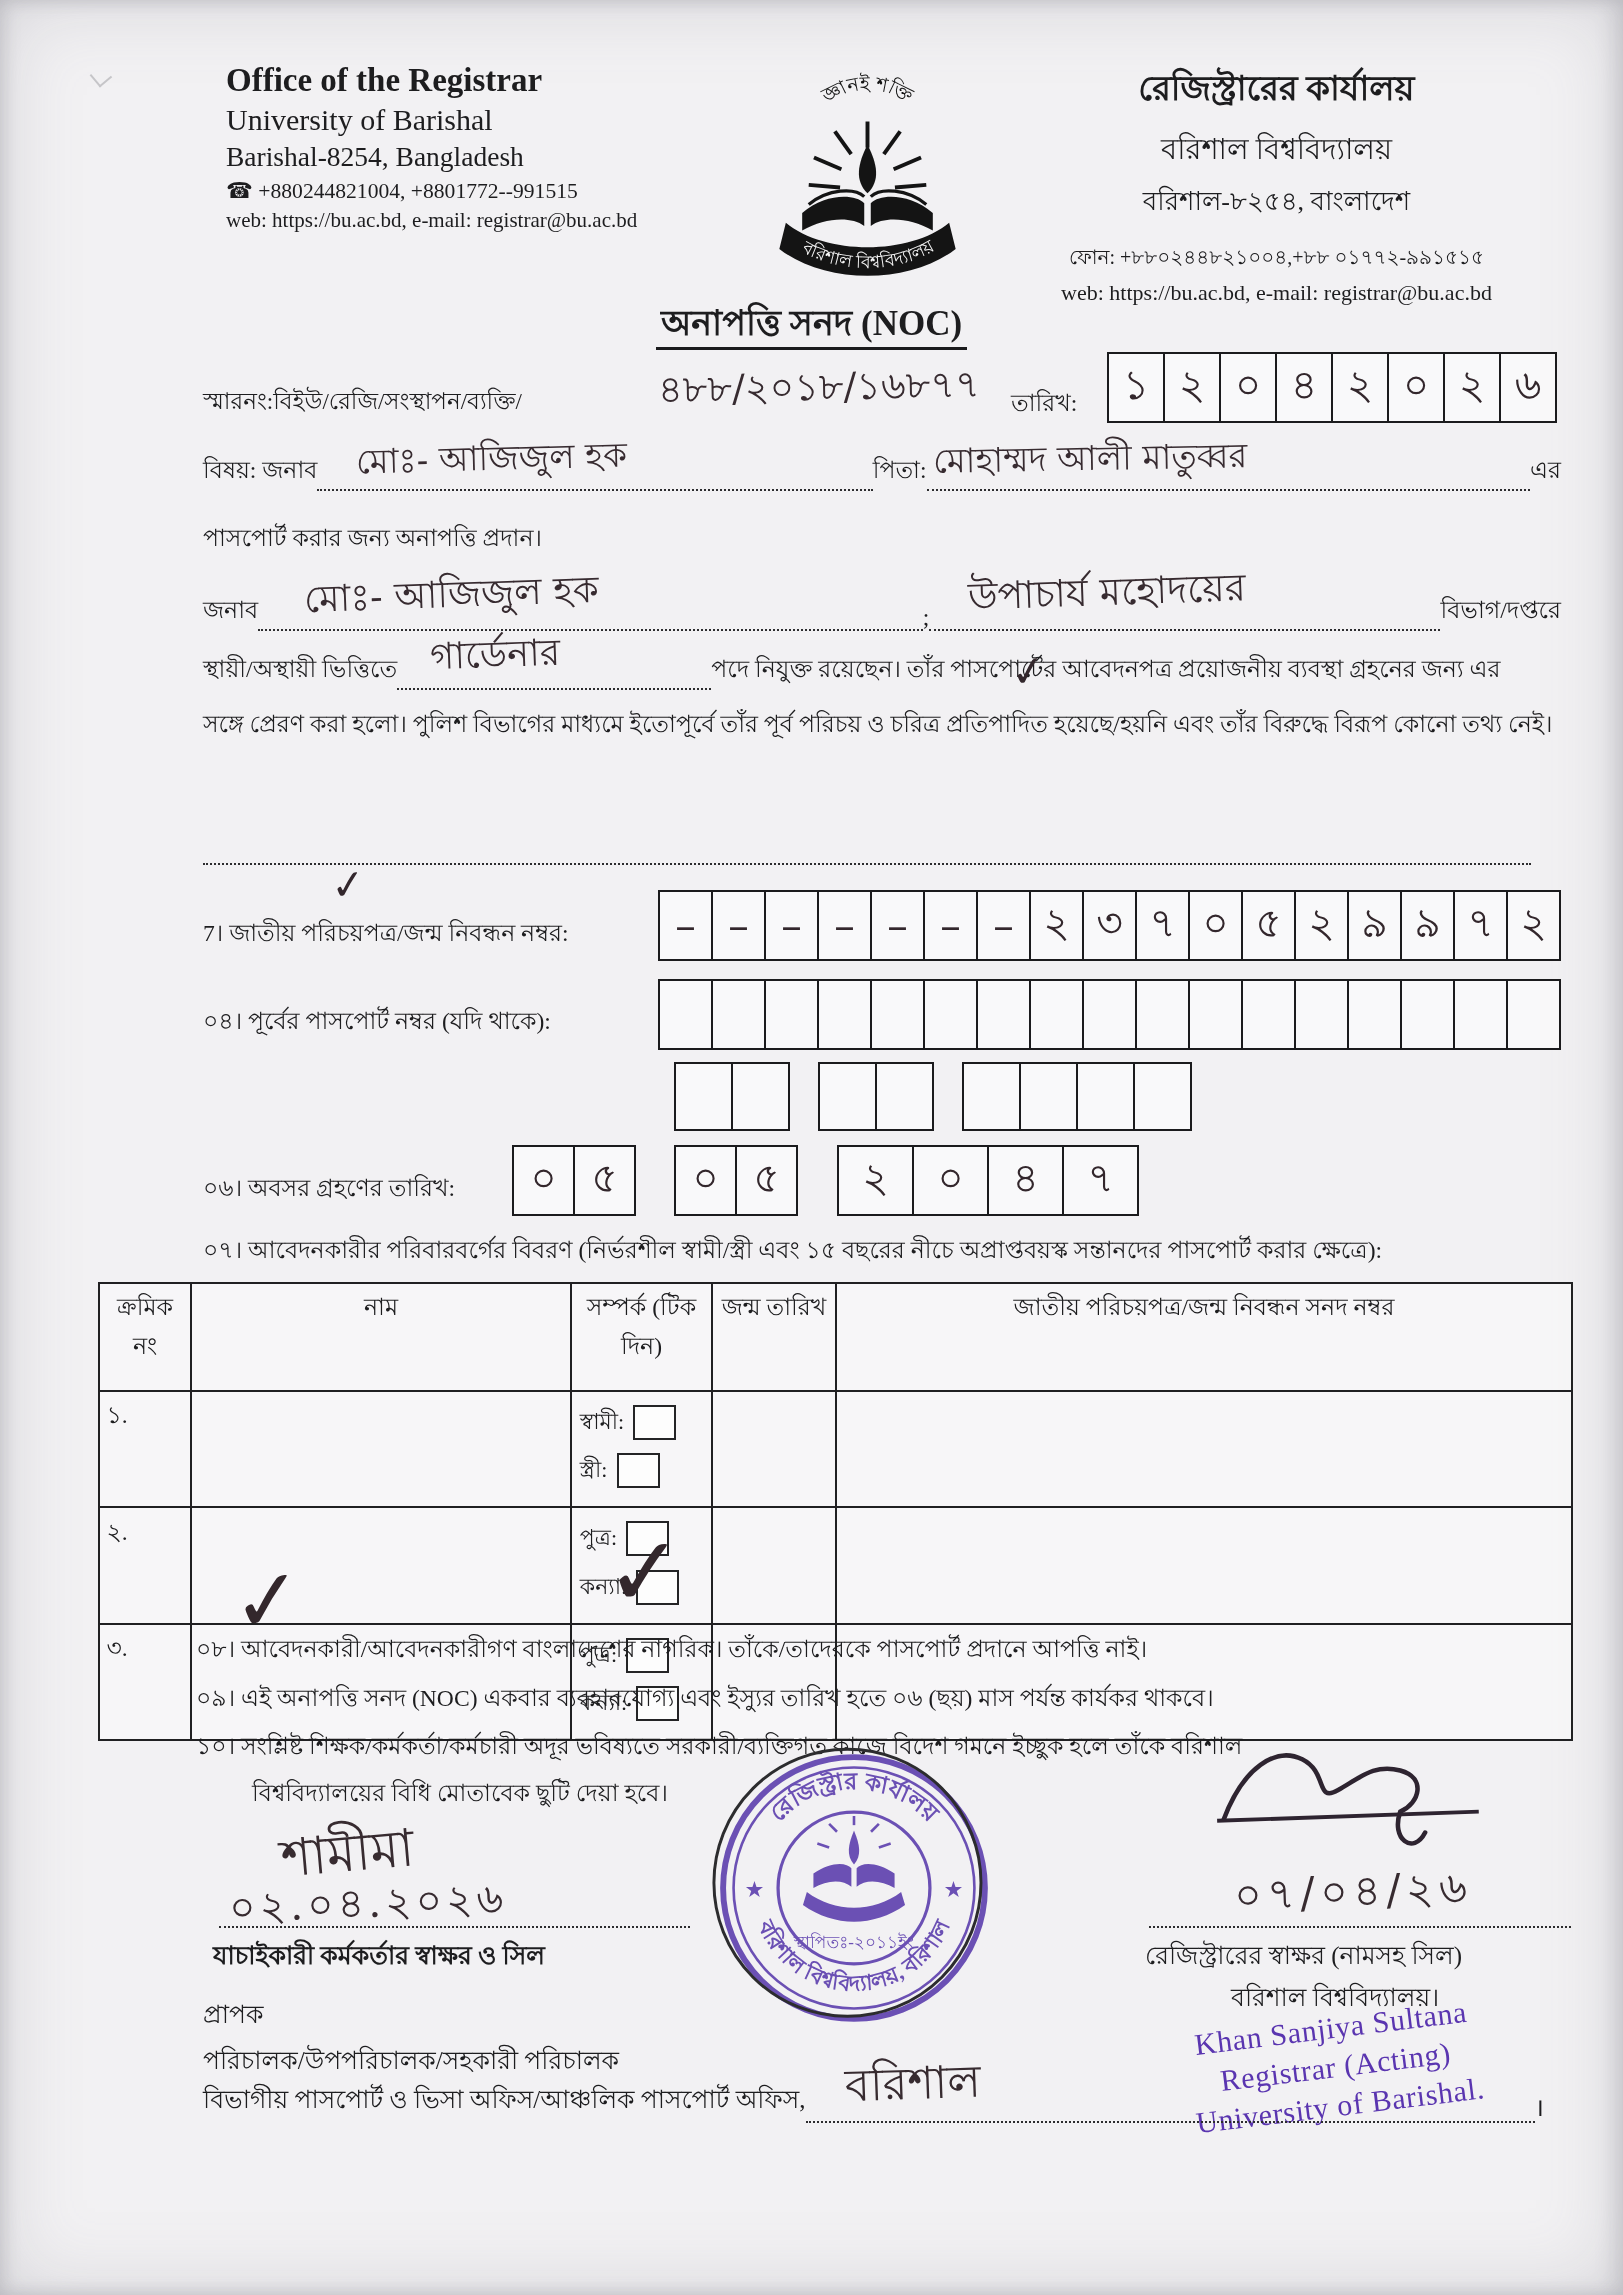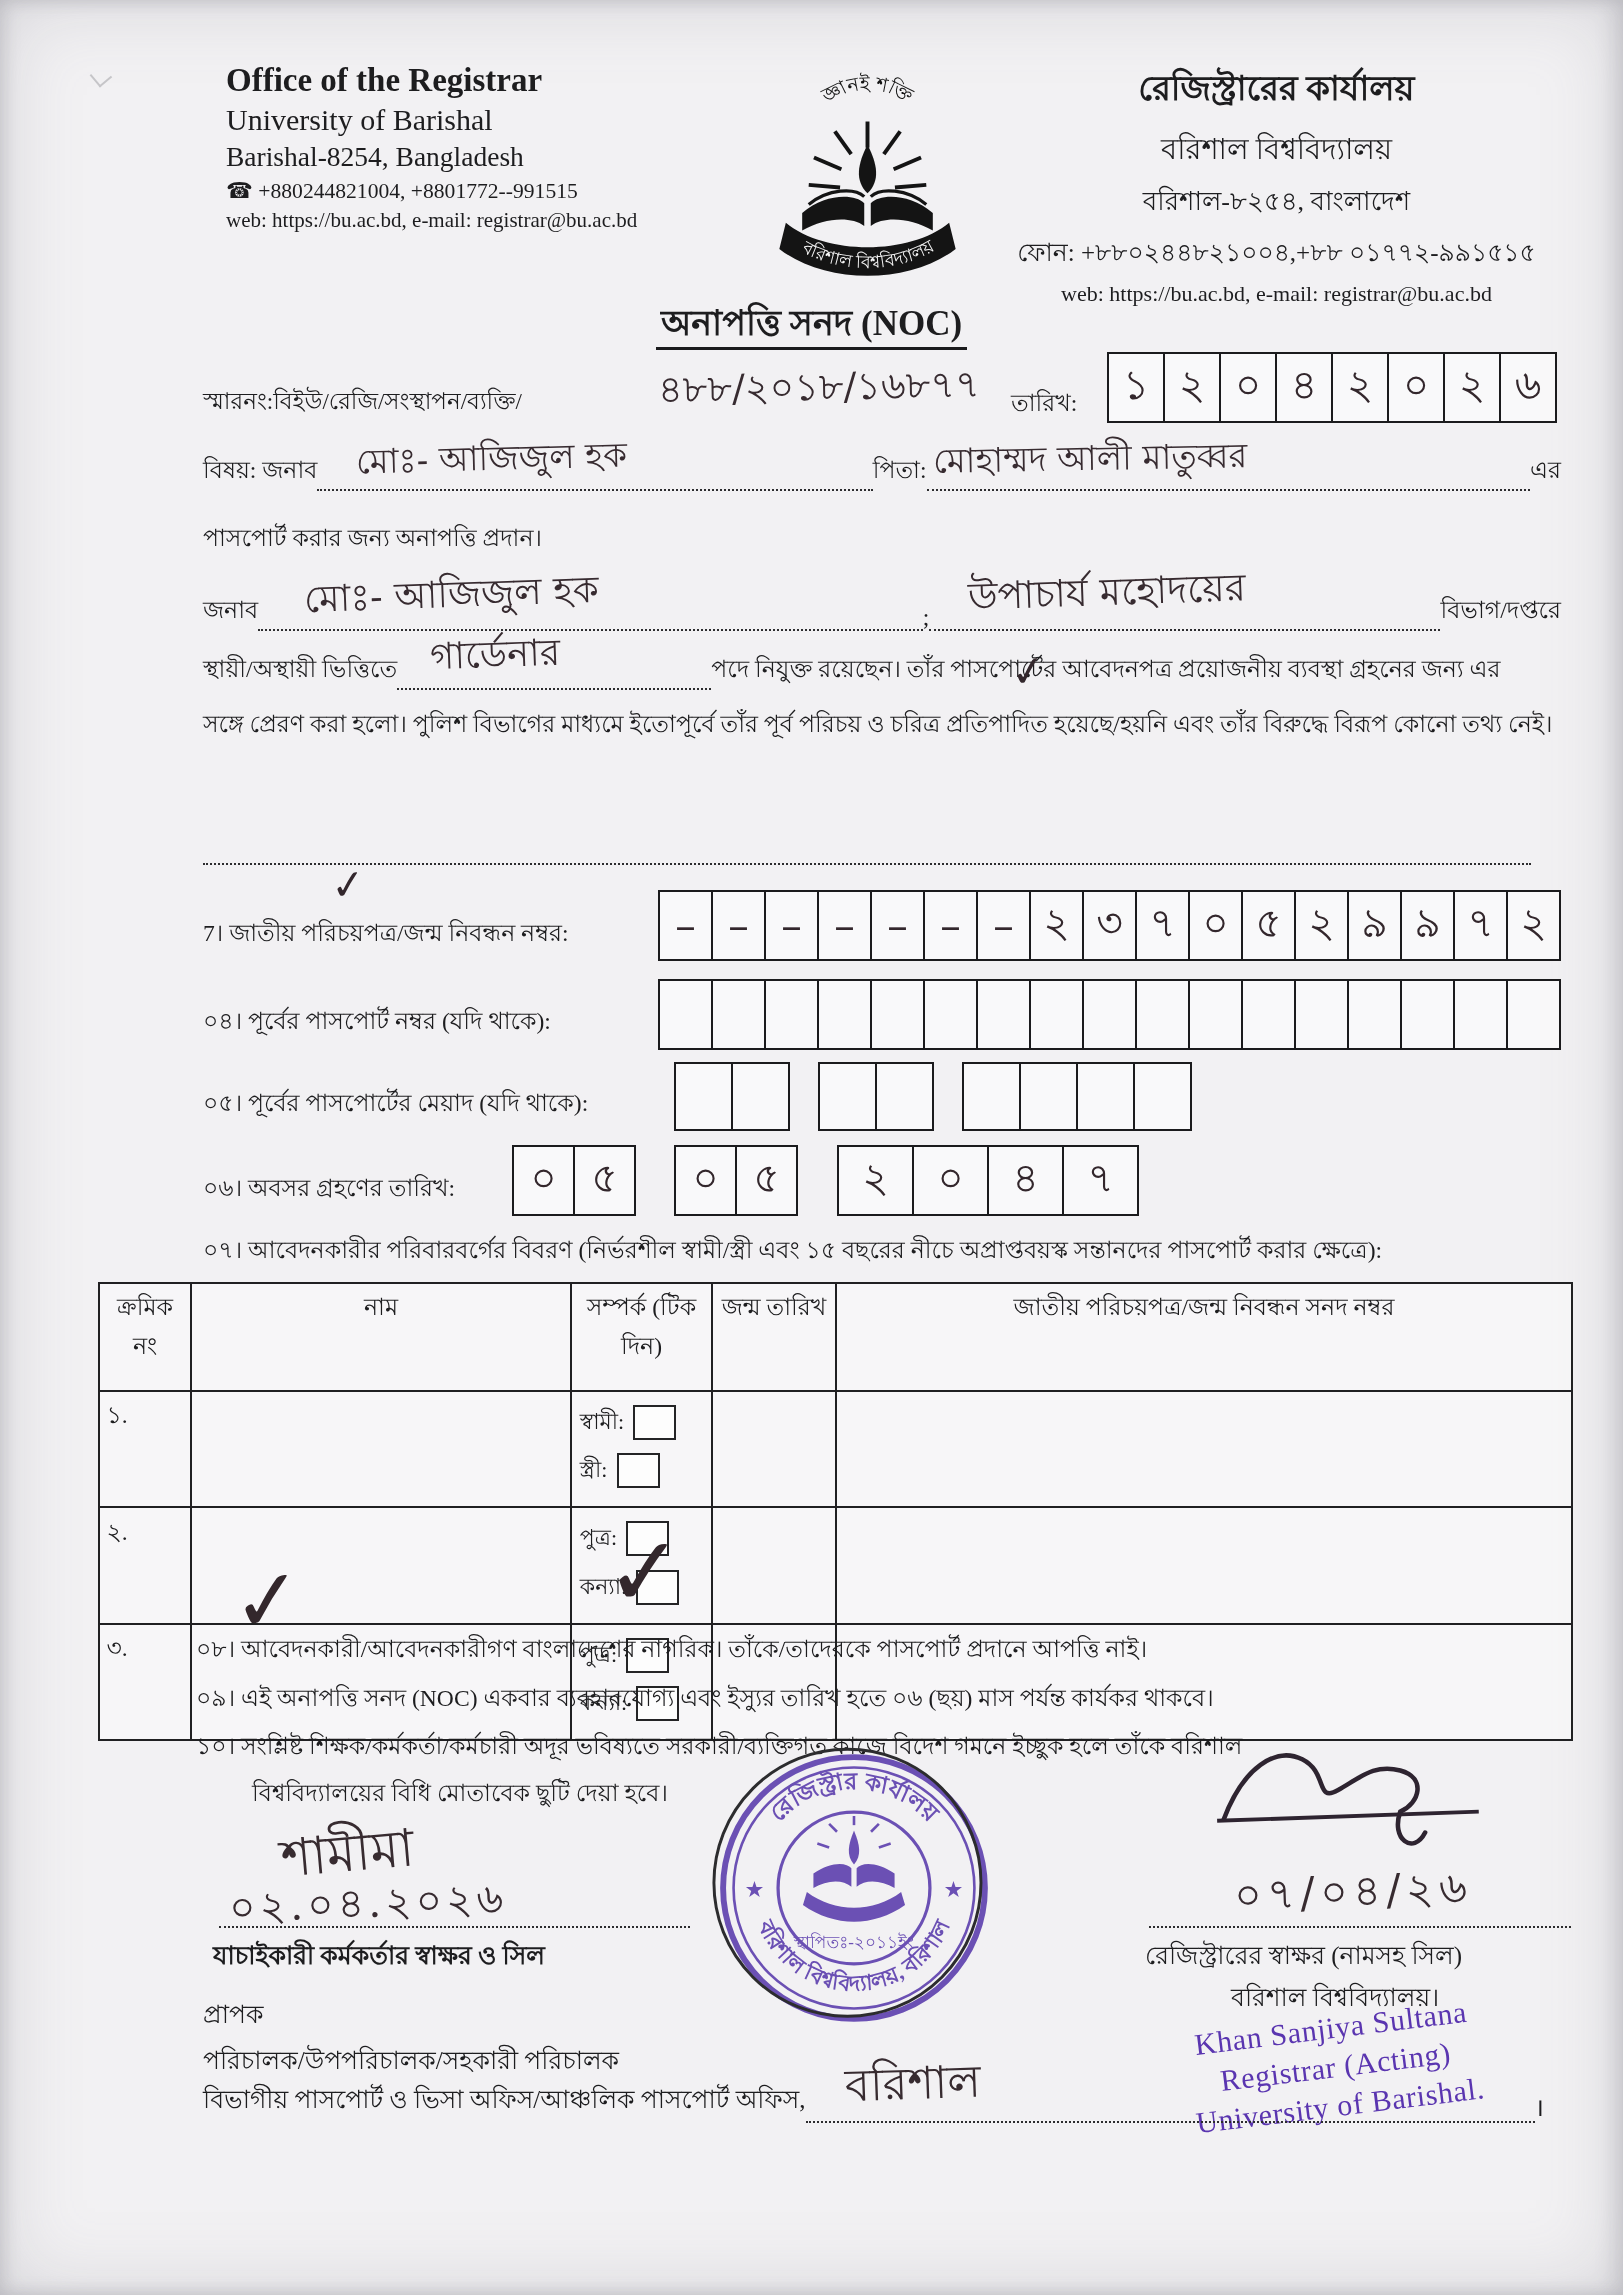--- a/index.html
+++ b/index.html
@@ -77,21 +77,21 @@
       </defs>
     <text font-size="27" fill="#f5f5f5" style="font-family:'Liberation Serif',serif;">
       <textPath href="#bannerArc" startOffset="50%" text-anchor="middle">বরিশাল বিশ্ববিদ্যালয়</textPath>
     </text>
   </svg>
 
   <div class="abs bn" style="left:982px;top:62px;width:589px;text-align:center;">
     <div style="font-size:34px;font-weight:bold;">রেজিস্ট্রারের কার্যালয়</div>
     <div style="font-size:29px;margin-top:6.5px;">বরিশাল বিশ্ববিদ্যালয়</div>
     <div style="font-size:26px;margin-top:6.5px;text-align:center;">বরিশাল-৮২৫৪, বাংলাদেশ</div>
-    <div style="font-size:25px;margin-top:8px;">ফোন: +৮৮০২৪৪৮২১০০৪,+৮৮ ০১৭৭২-৯৯১৫১৫</div>
+    <div style="font-size:20px;margin-top:17px;">ফোন: +৮৮০২৪৪৮২১০০৪,+৮৮ ০১৭৭২-৯৯১৫১৫</div>
     <div style="font-size:22px;margin-top:5.2px;">web: https://bu.ac.bd, e-mail: registrar@bu.ac.bd</div>
   </div>
 
   <div class="abs" style="left:0;right:0;top:296px;text-align:center;">
     <span style="font-size:35px;font-weight:bold;border-bottom:3.3px solid #1b1b1d;padding:0 5.2px 3.9px;">অনাপত্তি সনদ (NOC)</span>
   </div>
 
   <div class="abs" style="left:203px;top:383px;font-size:23px;">স্মারনং:বিইউ/রেজি/সংস্থাপন/ব্যক্তি/</div>
   <div class="abs hw" style="left:658px;top:357px;font-size:38px;transform:rotate(-1deg);">৪৮৮/২০১৮/১৬৮৭৭</div>
 
@@ -229,21 +229,20 @@
       <div class="cell" style="width:51px;height:67px;"></div>
     <div class="cell" style="width:51px;height:67px;"></div>
       <div class="cell" style="width:51px;height:67px;"></div>
     <div class="cell" style="width:51px;height:67px;"></div>
       <div class="cell" style="width:51px;height:67px;"></div>
     <div class="cell" style="width:51px;height:67px;"></div>
       <div class="cell" style="width:51px;height:67px;"></div>
     <div class="cell" style="width:51px;height:67px;"></div>
   </div>
 
-  <div class="abs lbl" style="left:203px;top:1085px;">০৫। পূর্বের পাসপোর্টের মেয়াদ (যদি থাকে):</div>
   <div class="strip" style="left:674px;top:1062px;">
     <div class="cell" style="width:55px;height:65px;"></div>
       <div class="cell" style="width:55px;height:65px;"></div>
   </div>
   <div class="strip" style="left:818px;top:1062px;">
     <div class="cell" style="width:55px;height:65px;"></div>
       <div class="cell" style="width:55px;height:65px;"></div>
   </div>
   <div class="strip" style="left:962px;top:1062px;">
     <div class="cell" style="width:55px;height:65px;"></div>

